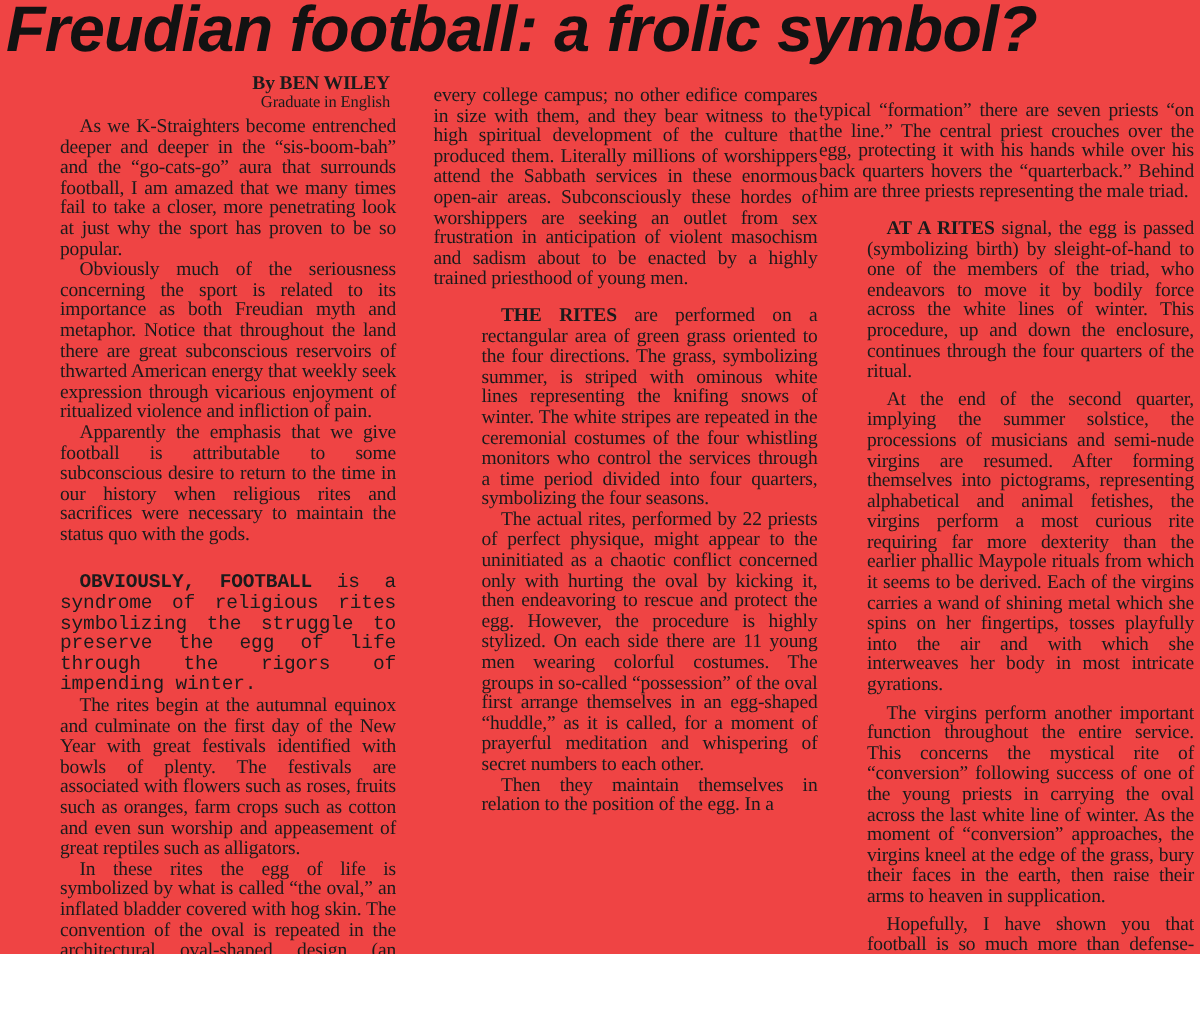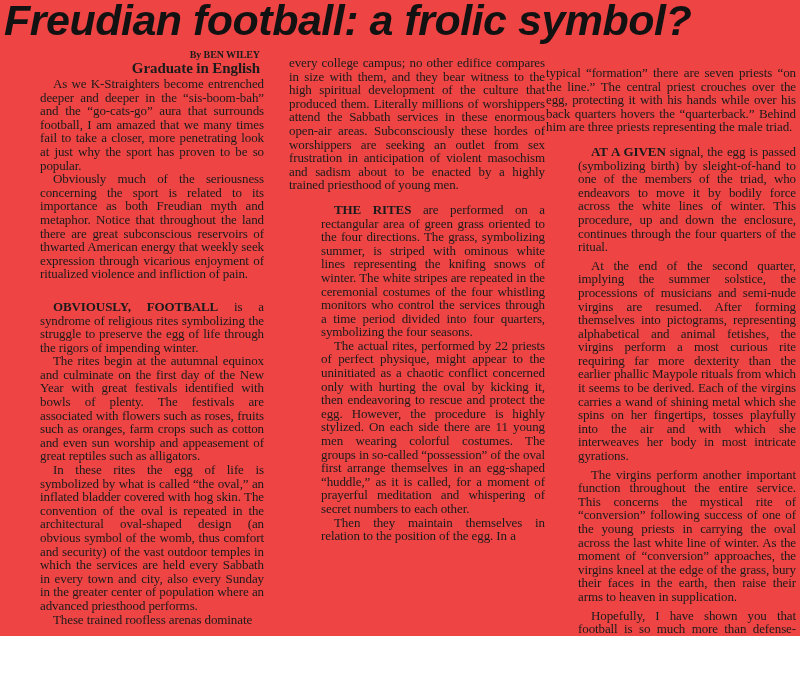--- a/index.html
+++ b/index.html
@@ -32,25 +32,25 @@
     position: absolute;
     text-align: justify;
     font-size: 13px;
     line-height: 13.6px;
     letter-spacing: -0.1px;
   }
   .col1 { left: 8px;   top: 48px; width: 256px; }
   .col2 { left: 289px; top: 56px; width: 256px; }
   .col3 { left: 546px; top: 66px; width: 250px; }
   .byline { text-align: right; padding-right: 4px; margin-bottom: 3px; }
-  .byline .by    { font-weight: bold; font-size: 10px;   line-height: 14px; }
-  .byline .title { font-weight: bold; font-size: 15px; line-height: 12px; text-align: right; }
+  .byline .by    { font-weight: bold; font-size: 13px;   line-height: 14px; }
+  .byline .title { font-weight: normal; font-size: 11px; line-height: 12px; text-align: right; }
   .col p.para { margin: 0; }
   .col p.indent { text-indent: 13px; margin-left: 32px; }
-  .col p.g-lg { margin-top: 19px; }
+  .col p.g-lg { margin-top: 19px; font-family: Liberation Mono, monospace; }
   .col p.g-md { margin-top: 11px; }
   .col p.g-sm { margin-top: 5px; }
   strong.lead { font-weight: bold; }
   .white-patch {
     position: absolute;
     left: 262px; top: 650px;
     width: 538px; height: 36px;
     background: #ffffff;
   }
 </style>
@@ -60,35 +60,36 @@
 <div class="page">
   <h1 class="headline">Freudian football: a frolic symbol?</h1>
 
   <div class="col col1">
     <div class="byline">
       <div class="by">By BEN WILEY</div>
       <div class="title">Graduate in English</div>
     </div>
   <p class="para indent">As we K-Straighters become entrenched deeper and deeper in the “sis-boom-bah” and the “go-cats-go” aura that surrounds football, I am amazed that we many times fail to take a closer, more penetrating look at just why the sport has proven to be so popular.</p>
       <p class="para indent">Obviously much of the seriousness concerning the sport is related to its importance as both Freudian myth and metaphor. Notice that throughout the land there are great subconscious reservoirs of thwarted American energy that weekly seek expression through vicarious enjoyment of ritualized violence and infliction of pain.</p>
+      <p class="para indent">Apparently the emphasis that we give football is attributable to some subconscious desire to return to the time in our history when religious rites and sacrifices were necessary to maintain the status quo with the gods.</p>
       <p class="para indent g-lg"><strong class="lead">OBVIOUSLY, FOOTBALL</strong> is a syndrome of religious rites symbolizing the struggle to preserve the egg of life through the rigors of impending winter.</p>
       <p class="para indent">The rites begin at the autumnal equinox and culminate on the first day of the New Year with great festivals identified with bowls of plenty. The festivals are associated with flowers such as roses, fruits such as oranges, farm crops such as cotton and even sun worship and appeasement of great reptiles such as alligators.</p>
       <p class="para indent">In these rites the egg of life is symbolized by what is called “the oval,” an inflated bladder covered with hog skin. The convention of the oval is repeated in the architectural oval-shaped design (an obvious symbol of the womb, thus comfort and security) of the vast outdoor temples in which the services are held every Sabbath in every town and city, also every Sunday in the greater center of population where an advanced priesthood performs.</p>
       <p class="para indent">These trained roofless arenas dominate</p>
     </div>
 
   <div class="col col2">
       <p class="para">every college campus; no other edifice compares in size with them, and they bear witness to the high spiritual development of the culture that produced them. Literally millions of worshippers attend the Sabbath services in these enormous open-air areas. Subconsciously these hordes of worshippers are seeking an outlet from sex frustration in anticipation of violent masochism and sadism about to be enacted by a highly trained priesthood of young men.</p>
       <p class="para indent g-md"><strong class="lead">THE RITES</strong> are performed on a rectangular area of green grass oriented to the four directions. The grass, symbolizing summer, is striped with ominous white lines representing the knifing snows of winter. The white stripes are repeated in the ceremonial costumes of the four whistling monitors who control the services through a time period divided into four quarters, symbolizing the four seasons.</p>
       <p class="para indent">The actual rites, performed by 22 priests of perfect physique, might appear to the uninitiated as a chaotic conflict concerned only with hurting the oval by kicking it, then endeavoring to rescue and protect the egg. However, the procedure is highly stylized. On each side there are 11 young men wearing colorful costumes. The groups in so-called “possession” of the oval first arrange themselves in an egg-shaped “huddle,” as it is called, for a moment of prayerful meditation and whispering of secret numbers to each other.</p>
       <p class="para indent">Then they maintain themselves in relation to the position of the egg. In a</p>
     </div>
 
   <div class="col col3">
       <p class="para">typical “formation” there are seven priests “on the line.” The central priest crouches over the egg, protecting it with his hands while over his back quarters hovers the “quarterback.” Behind him are three priests representing the male triad.</p>
-      <p class="para indent g-md"><strong class="lead">AT A GIVEN</strong> signal, the egg is passed (symbolizing birth) by sleight-of-hand to one of the members of the triad, who endeavors to move it by bodily force across the white lines of winter. This procedure, up and down the enclosure, continues through the four quarters of the ritual.</p>
+      <p class="para indent g-md"><strong class="lead">AT A RITES</strong> signal, the egg is passed (symbolizing birth) by sleight-of-hand to one of the members of the triad, who endeavors to move it by bodily force across the white lines of winter. This procedure, up and down the enclosure, continues through the four quarters of the ritual.</p>
       <p class="para indent g-sm">At the end of the second quarter, implying the summer solstice, the processions of musicians and semi-nude virgins are resumed. After forming themselves into pictograms, representing alphabetical and animal fetishes, the virgins perform a most curious rite requiring far more dexterity than the earlier phallic Maypole rituals from which it seems to be derived. Each of the virgins carries a wand of shining metal which she spins on her fingertips, tosses playfully into the air and with which she interweaves her body in most intricate gyrations.</p>
       <p class="para indent g-sm">The virgins perform another important function throughout the entire service. This concerns the mystical rite of “conversion” following success of one of the young priests in carrying the oval across the last white line of winter. As the moment of “conversion” approaches, the virgins kneel at the edge of the grass, bury their faces in the earth, then raise their arms to heaven in supplication.</p>
       <p class="para indent g-sm">Hopefully, I have shown you that football is so much more than defense-offense or backfield in motion. It is instead a necessary rite in order that we mortals may enjoy an increased productivity in both our crops and our pride.</p>
     </div>
 
   <div class="white-patch"></div>
 </div>
 
 </body></html>

